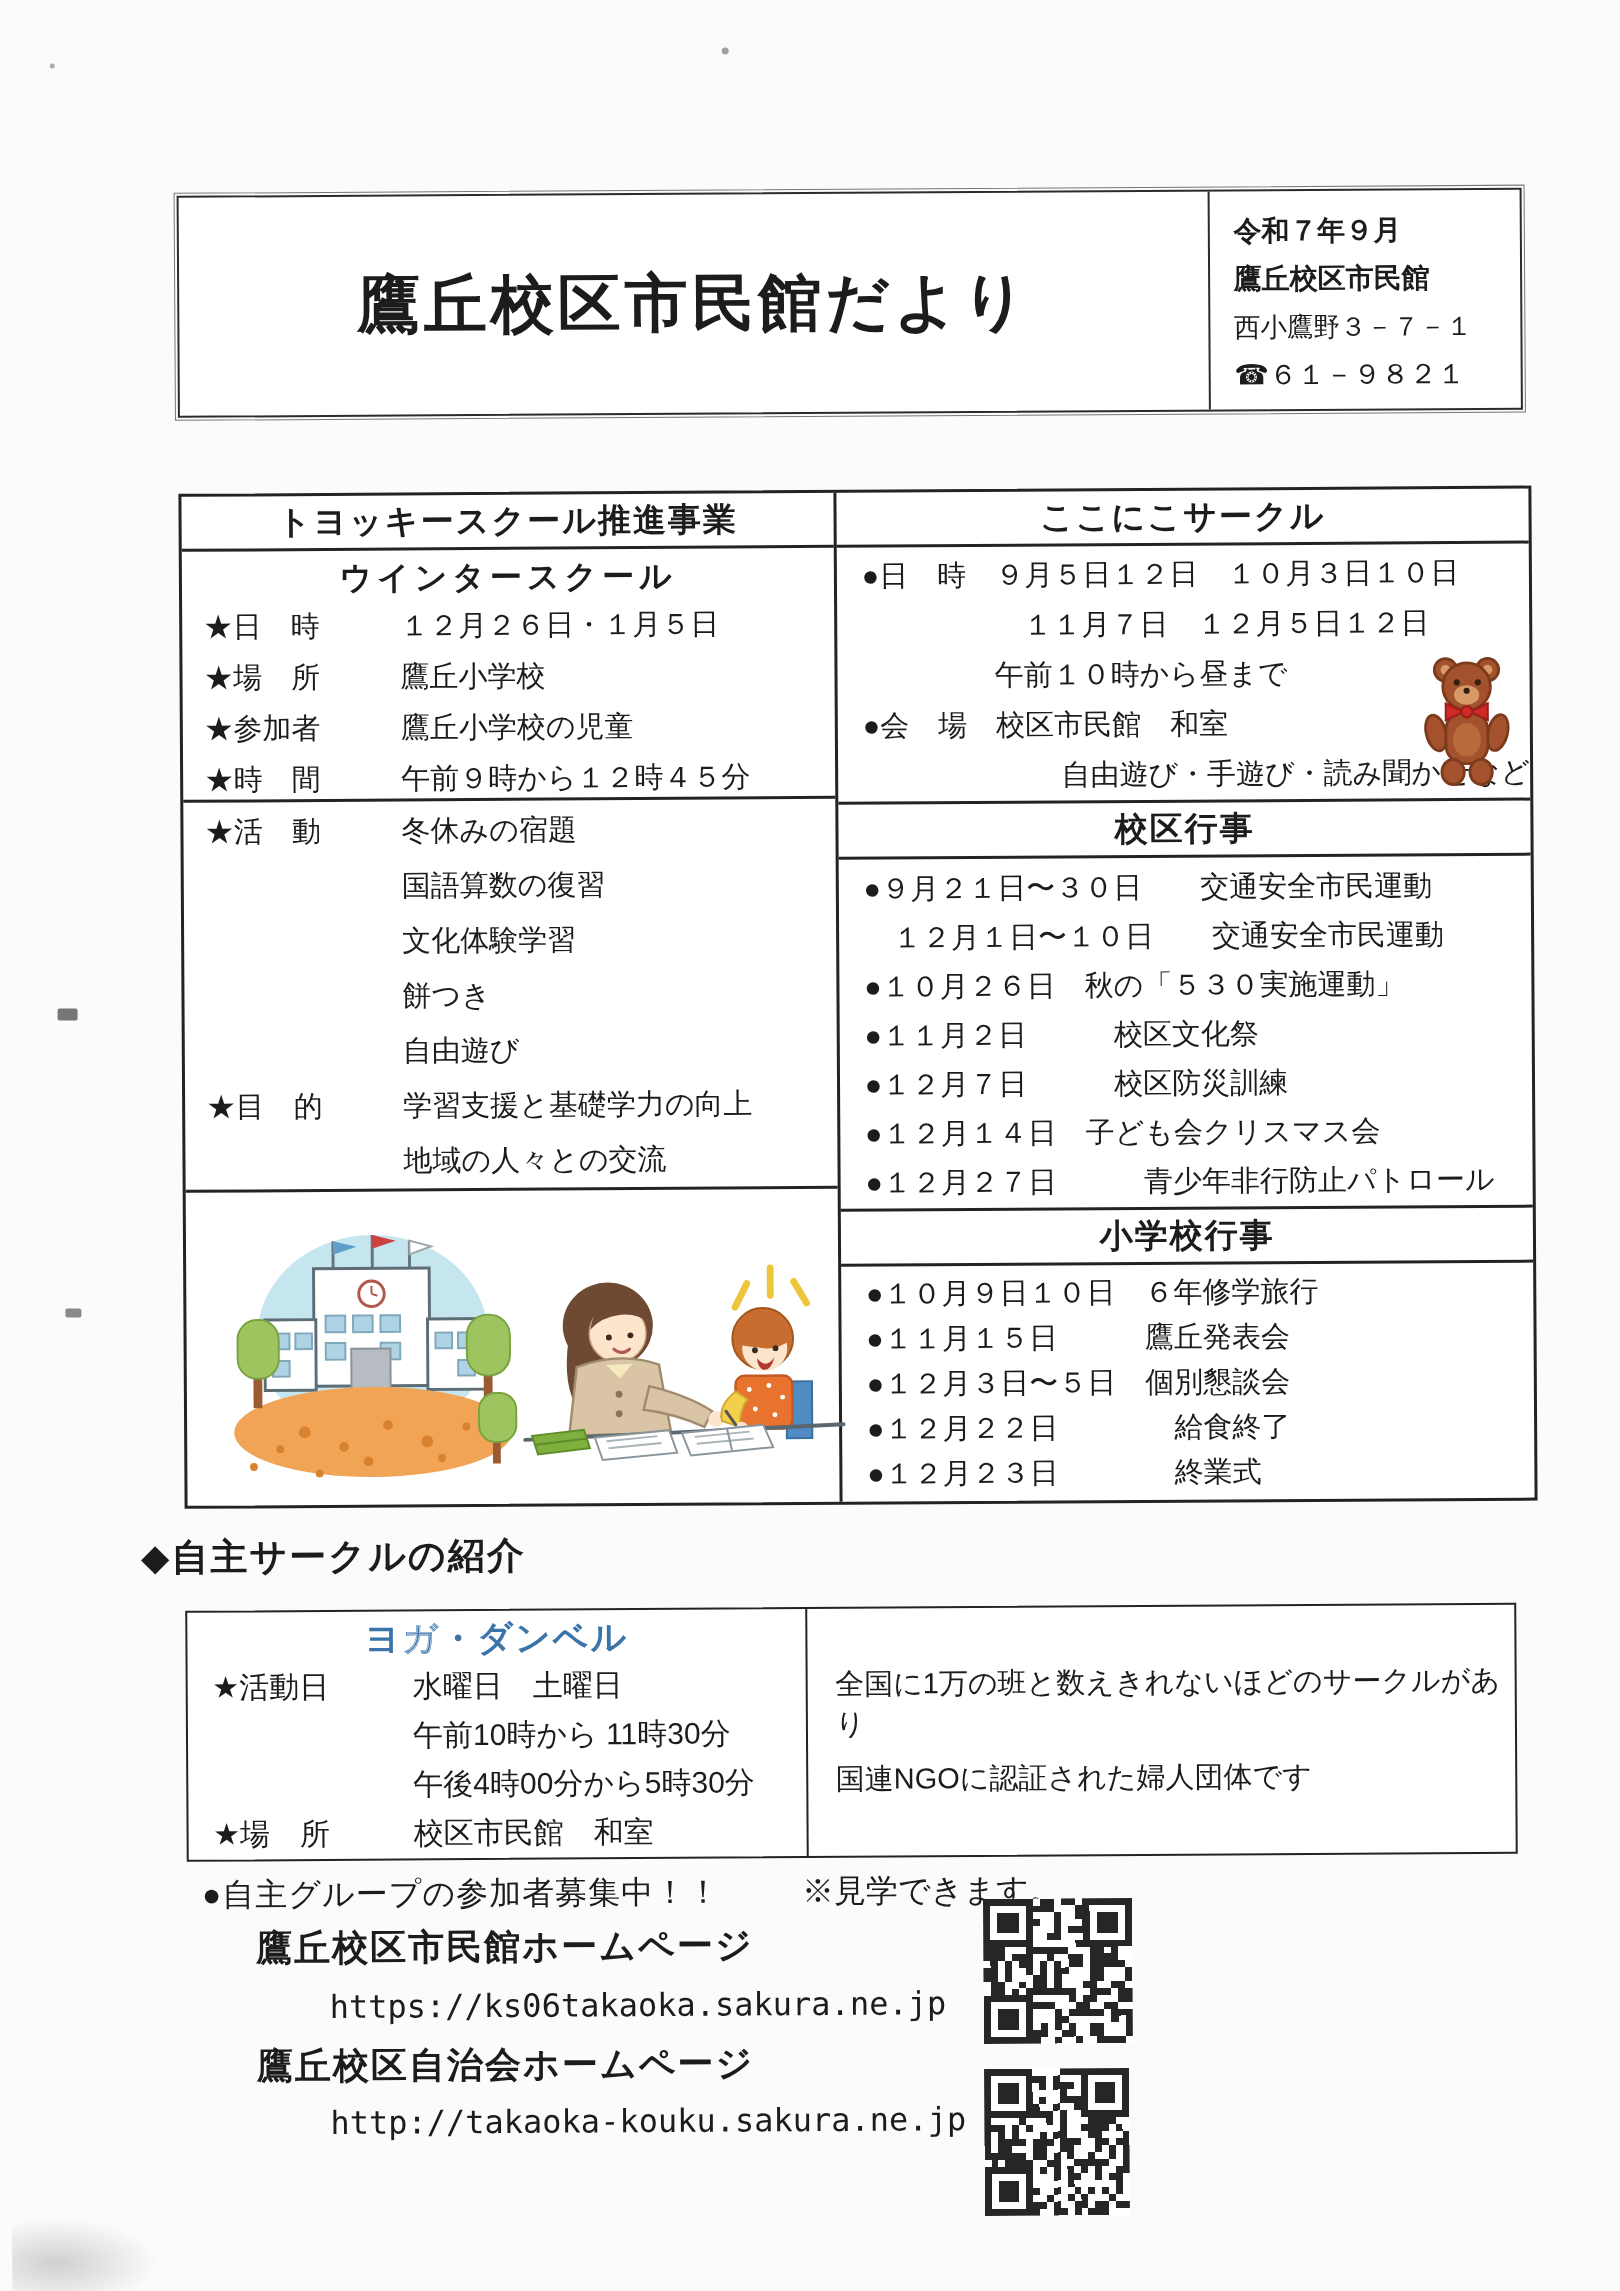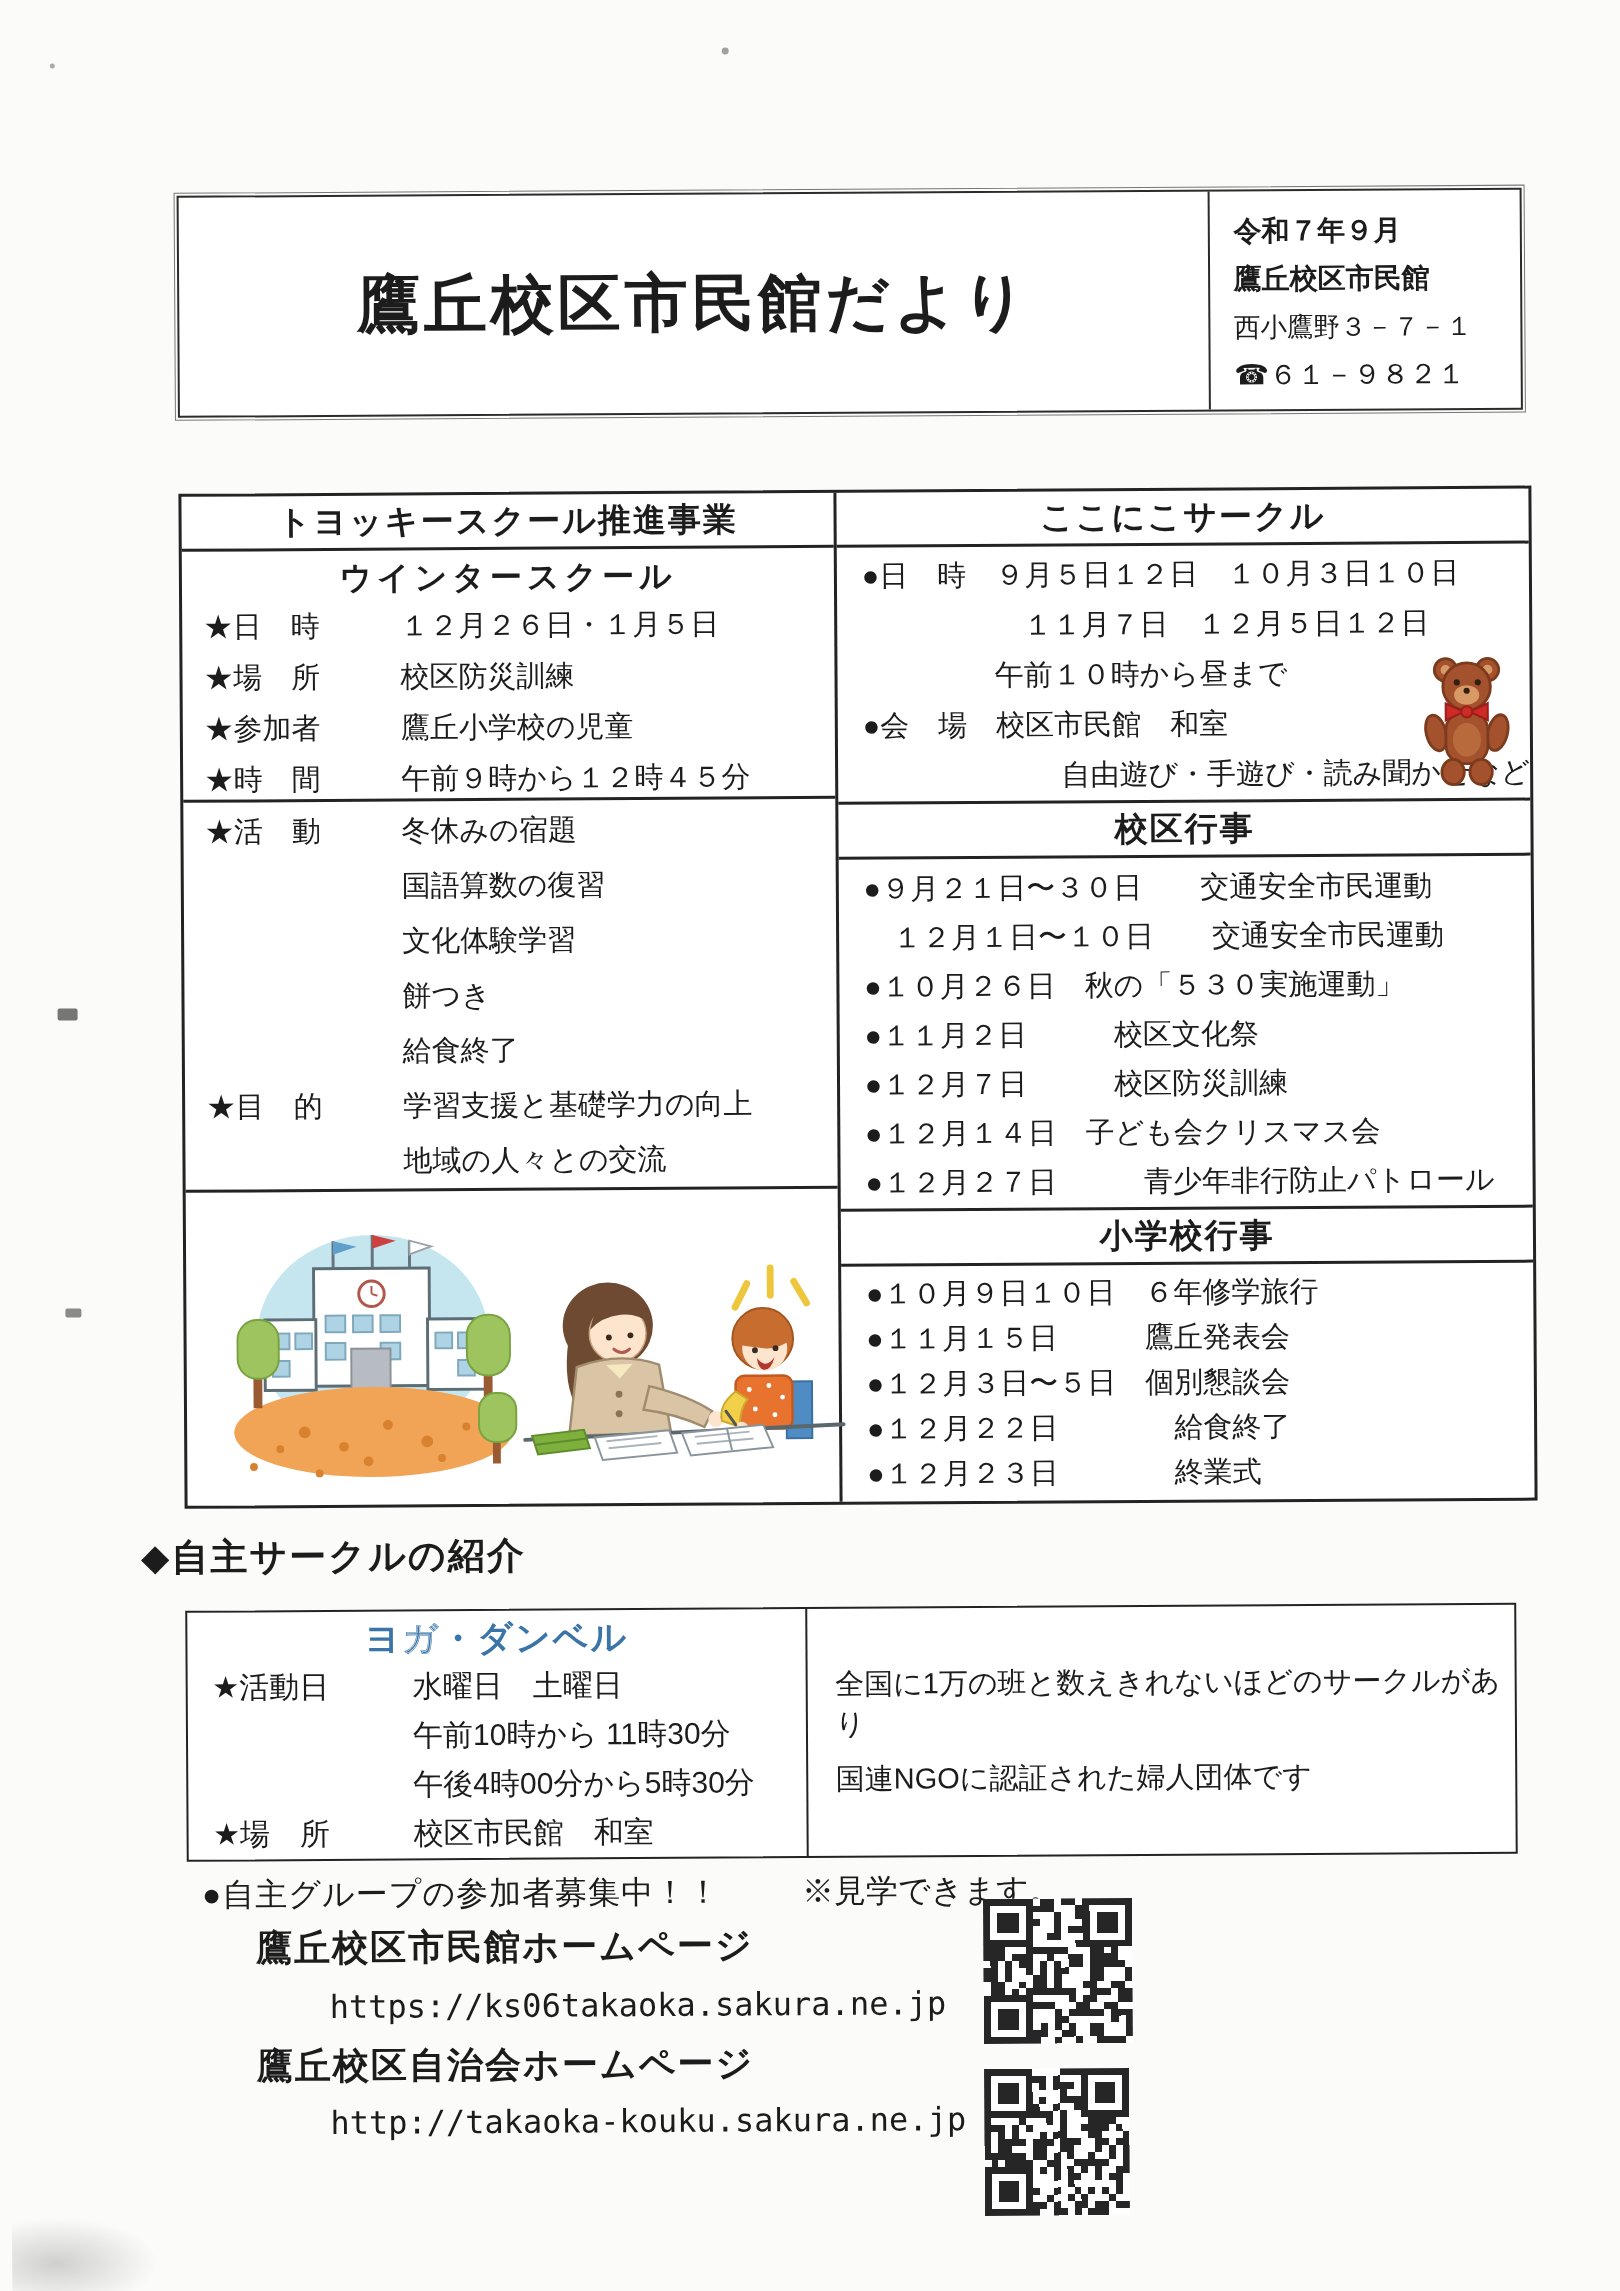--- a/index.html
+++ b/index.html
@@ -129,21 +129,21 @@
         <div class="panel-header">トヨッキースクール推進事業</div>
 
         <div class="winter-section">
           <div class="winter-title">ウインタースクール</div>
           <div class="kv-row">
             <span class="kv-label">★日　時</span>
             <span class="kv-value">１２月２６日・１月５日</span>
           </div>
           <div class="kv-row">
             <span class="kv-label">★場　所</span>
-            <span class="kv-value">校区防災訓練</span>
+            <span class="kv-value">鷹丘小学校</span>
           </div>
           <div class="kv-row">
             <span class="kv-label">★参加者</span>
             <span class="kv-value">鷹丘小学校の児童</span>
           </div>
           <div class="kv-row">
             <span class="kv-label">★時　間</span>
             <span class="kv-value">午前９時から１２時４５分</span>
           </div>
         </div>
@@ -160,21 +160,21 @@
           <div class="kv-row">
             <span class="kv-label"></span>
             <span class="kv-value">文化体験学習</span>
           </div>
           <div class="kv-row">
             <span class="kv-label"></span>
             <span class="kv-value">餅つき</span>
           </div>
           <div class="kv-row">
             <span class="kv-label"></span>
-            <span class="kv-value">給食終了</span>
+            <span class="kv-value">自由遊び</span>
           </div>
           <div class="kv-row">
             <span class="kv-label">★目　的</span>
             <span class="kv-value">学習支援と基礎学力の向上</span>
           </div>
           <div class="kv-row">
             <span class="kv-label"></span>
             <span class="kv-value">地域の人々との交流</span>
           </div>
         </div>

